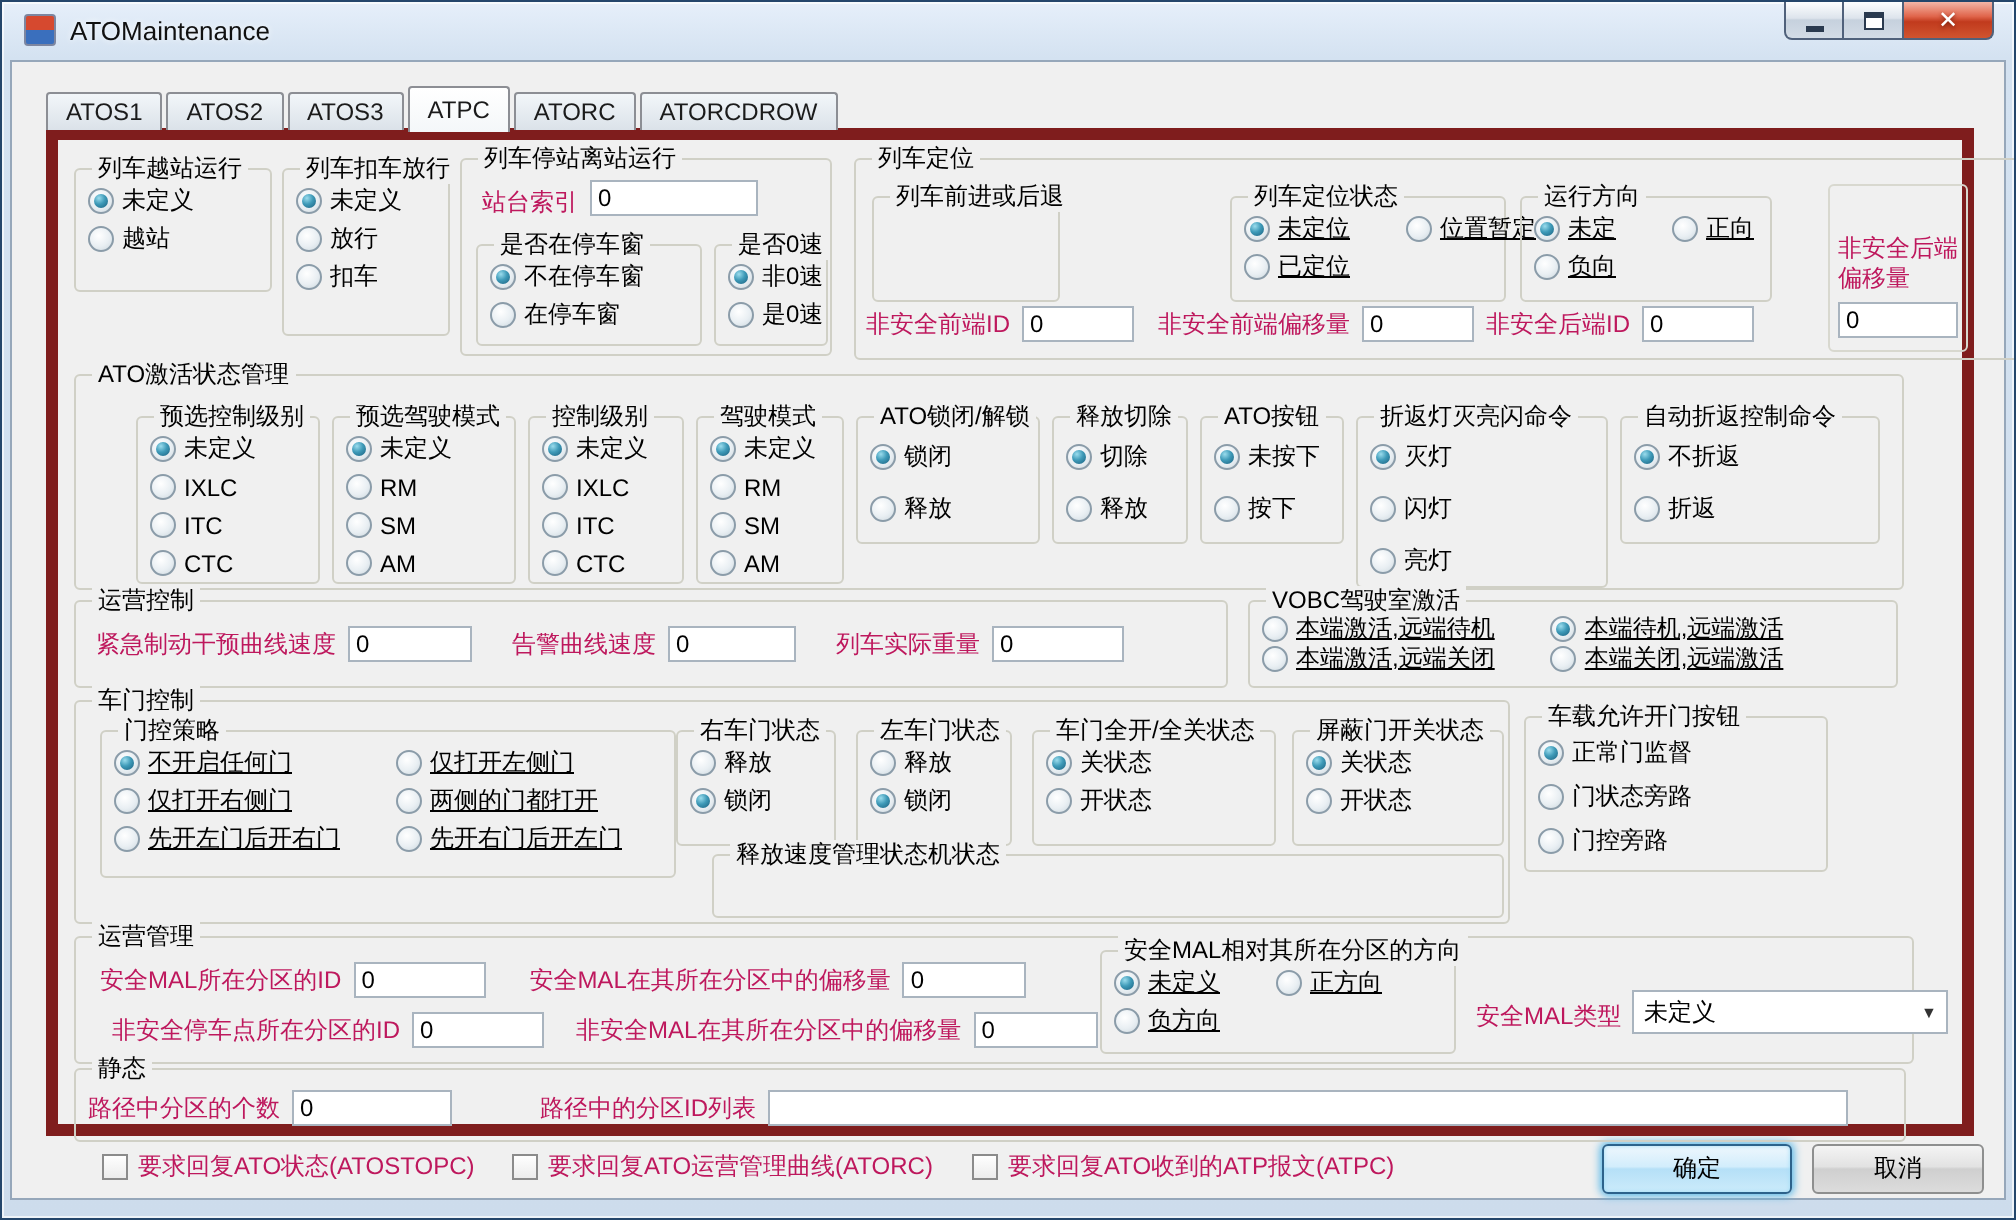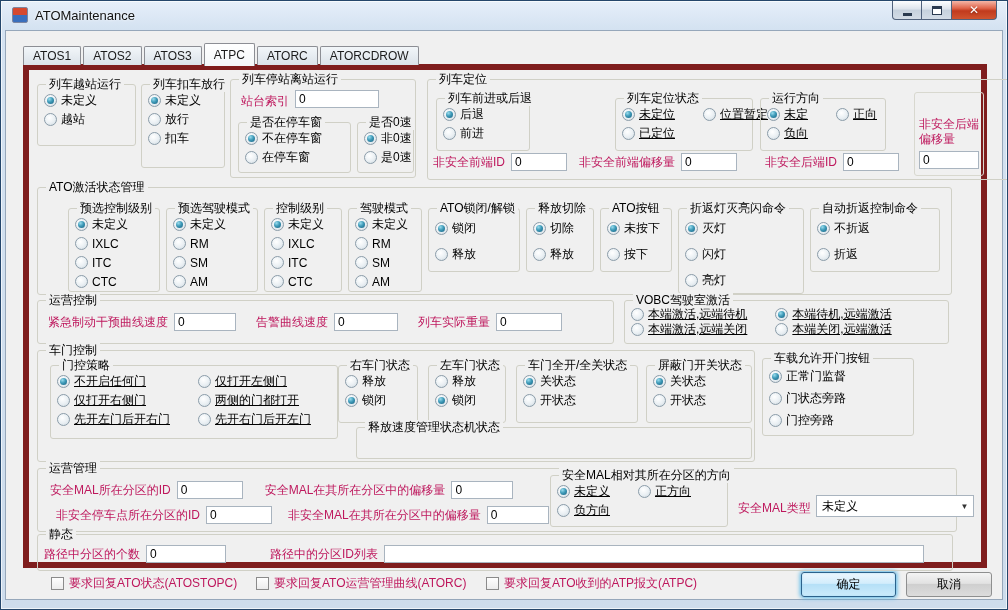--- a/index.html
+++ b/index.html
@@ -134,30 +134,20 @@
                 <span class="olbl">是0速</span>
               </div>
             </div>
           </div>
       </div>
 
       <div class="gb" style="left:398px;top:9px;width:610px;height:101px">
         <span class="gb-cap">列车定位</span>
         <div class="gb" style="left:8px;top:18px;width:94px;height:53px">
             <span class="gb-cap">列车前进或后退</span>
-            <div class="opts">
-              <div class="opt">
-                <span class="radio sel"></span>
-                <span class="olbl">后退</span>
-              </div>
-              <div class="opt">
-                <span class="radio"></span>
-                <span class="olbl">前进</span>
-              </div>
-            </div>
           </div>
         <div class="gb cols-2" style="left:187px;top:18px;width:138px;height:53px">
             <span class="gb-cap">列车定位状态</span>
             <div class="opts">
               <div class="opt">
                 <span class="radio sel"></span>
                 <span class="olbl">未定位</span>
               </div>
               <div class="opt">
                 <span class="radio"></span>
@@ -188,21 +178,21 @@
           </div>
         <div class="gb" style="left:486px;top:12px;width:70px;height:84px;border-color:#d8d8cf">
           <div class="flabel" style="position:absolute;left:4px;top:24px;width:60px;white-space:normal;line-height:15px">非安全后端偏移量</div>
           <input class="tin" style="position: absolute; left: 4px; top: 58px; width: 60px;" value="0">
         </div>
         <div class="frow" style="left:5px;top:73px">
           <span class="flabel">非安全前端ID</span>
           <input class="tin" style="width: 56px;" value="0">
           <span class="flabel" style="margin-left:6px">非安全前端偏移量</span>
           <input class="tin" style="width: 56px;" value="0">
-          <span class="flabel" style="margin-left:22px">非安全后端ID</span>
+          <span class="flabel" style="margin-left:0">非安全后端ID</span>
           <input class="tin" style="width: 56px;" value="0">
         </div>
       </div>
 
       <div class="gb" style="left:8px;top:117px;width:915px;height:108px">
         <span class="gb-cap">ATO激活状态管理</span>
         <div class="gb" style="left:30px;top:20px;width:92px;height:84px">
             <span class="gb-cap">预选控制级别</span>
             <div class="opts">
               <div class="opt">

